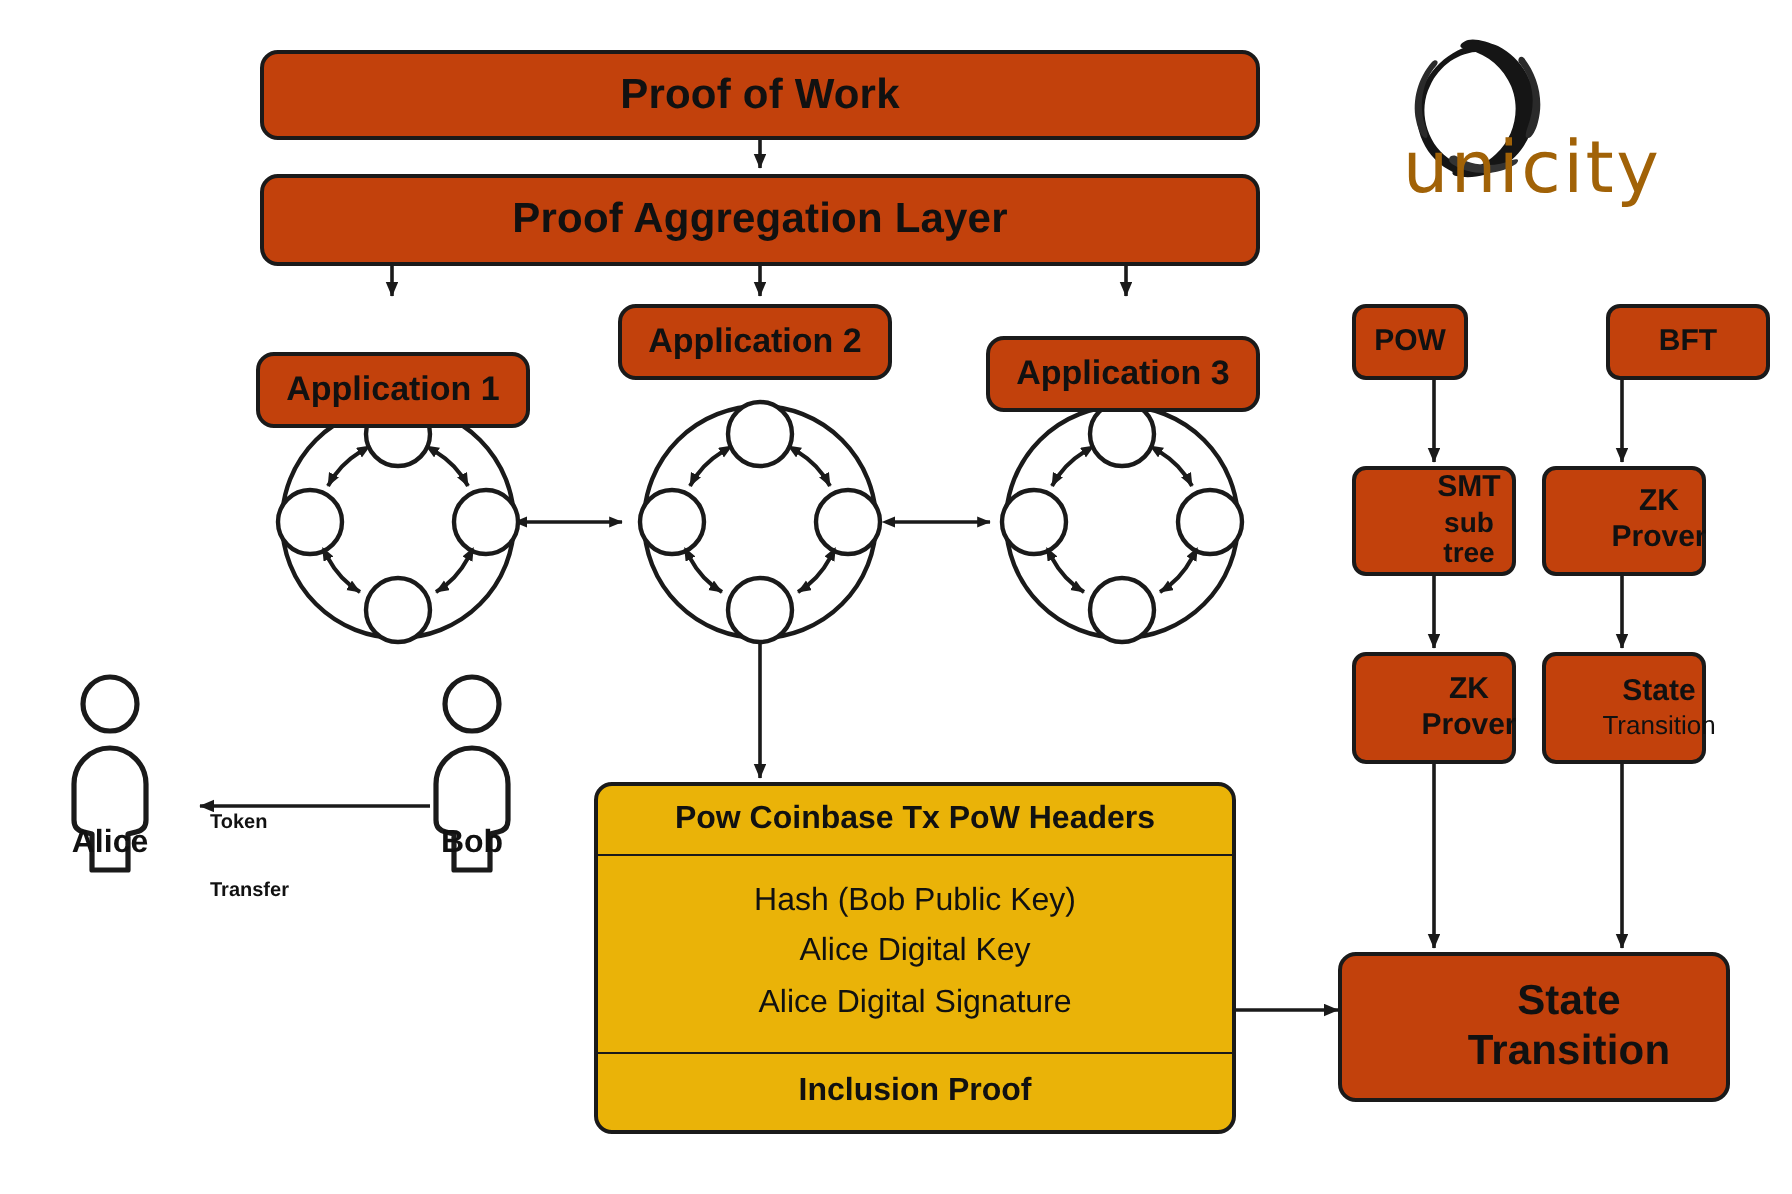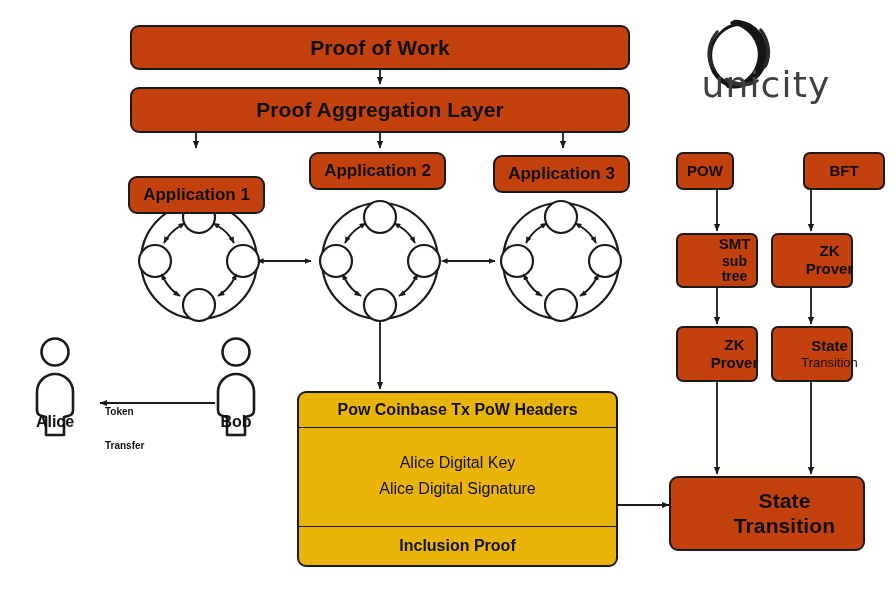--- a/index.html
+++ b/index.html
@@ -44,21 +44,21 @@
   .person{position:absolute;}
   .person .name{position:absolute;left:50%;transform:translateX(-50%);
                 top:78px;font-size:16px;font-weight:700;white-space:nowrap;}
 
   .edgelabel{position:absolute;font-size:10px;font-weight:600;white-space:nowrap;
              text-align:left;margin-top:32px;}
 
   
   .logo{position:absolute;}
   .logo .word{position:absolute;left:0;top:52px;width:176px;text-align:center;
-              font-size:36px;font-weight:400;letter-spacing:1.2px;color:#404040;
+              font-size:36px;font-weight:400;letter-spacing:1.2px;color:#a16207;
               font-family:"DejaVu Sans",sans-serif;}
 </style>
 </head>
 <body>
 
 <div id="canvas">
 
   <svg class="layer" viewBox="0 0 896 597">
     <defs>
       <marker id="ah" markerWidth="9" markerHeight="9" refX="7.2" refY="3.2" orient="auto" markerUnits="userSpaceOnUse">
@@ -195,21 +195,21 @@
   <div class="node t-xl" style="left:130px;top:87px;width:500px;height:46px;">
     <span>Proof Aggregation Layer</span>
   </div>
 
   <div class="node t-lg" style="left:128px;top:152px;width:137px;height:38px;margin-top:24px;">
     <span>Application 1</span>
   </div>
   <div class="node t-lg" style="left:309px;top:152px;width:137px;height:38px;">
     <span>Application 2</span>
   </div>
-  <div class="node t-lg" style="left:493px;top:155px;width:137px;height:38px;">
+  <div class="node t-lg" style="left:493px;top:168px;width:137px;height:38px;">
     <span>Application 3</span>
   </div>
 
   <div class="person" style="left:25px;top:335px;width:60px;height:100px;">
     <span class="name">Alice</span>
   </div>
   <div class="person" style="left:206px;top:335px;width:60px;height:100px;">
     <span class="name">Bob</span>
   </div>
 
@@ -218,20 +218,21 @@
   </div>
   <div class="edgelabel" style="left:105px;top:408px;width:105px;">
     <span>Transfer</span>
   </div>
 
   <div class="txcard" style="left:297px;top:391px;width:321px;height:176px;">
     <div class="txrow head">
       <span>Pow Coinbase Tx  PoW Headers</span>
     </div>
     <div class="txrow body">
+      <div>Hash (Bob Public Key)</div>
       <div>Alice Digital Key</div>
       <div>Alice Digital Signature</div>
     </div>
     <div class="txrow foot">
       <span>Inclusion Proof</span>
     </div>
   </div>
 
   <div class="node sq t-md" style="left:676px;top:152px;width:58px;height:38px;">
     <span>POW</span>

